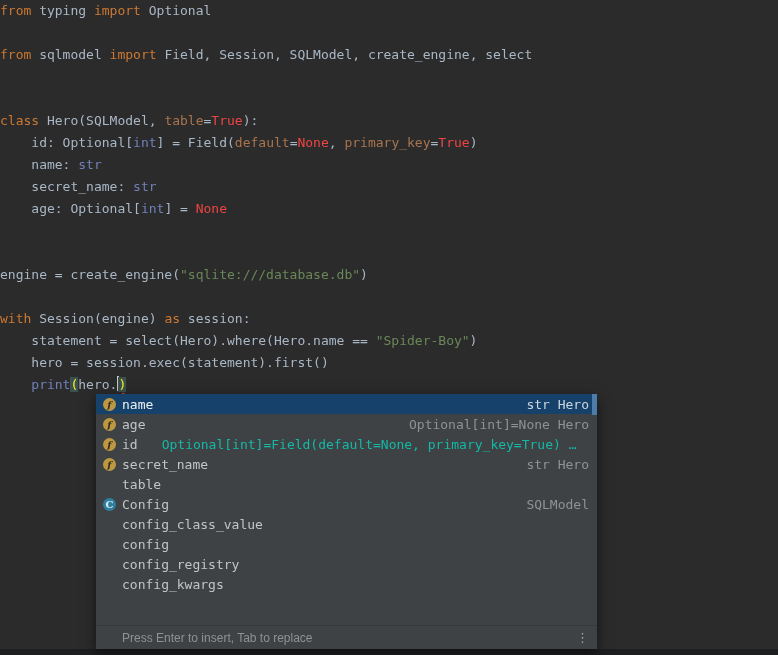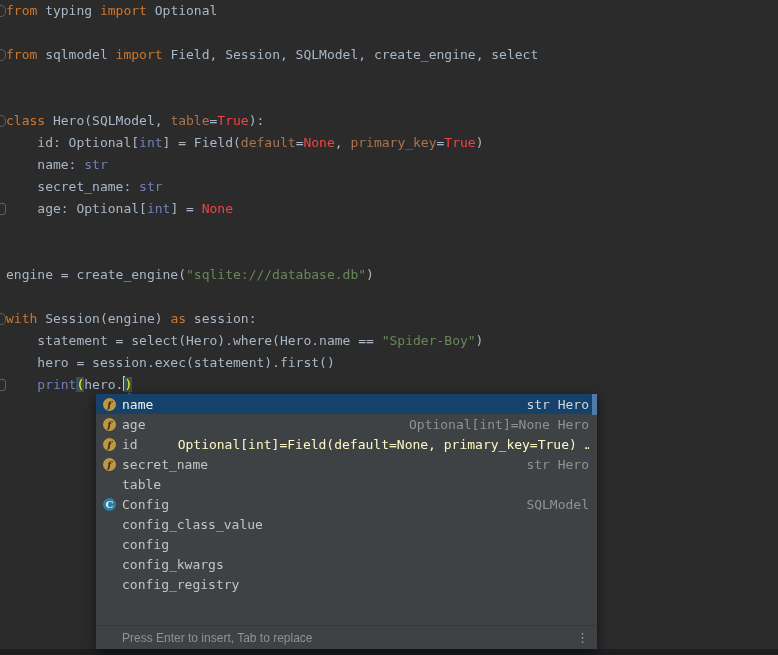--- a/index.html
+++ b/index.html
@@ -2,21 +2,21 @@
 <html><head>
 <meta charset="utf-8">
 <style>
   html,body{margin:0;padding:0;background:#2b2b2b;}
   body{position:relative;width:778px;height:655px;overflow:hidden;}
 
   
   .editor{
     position:absolute;left:0;top:0;width:778px;height:655px;
     font-family:"DejaVu Sans Mono",monospace;font-size:13px;line-height:22px;
-    color:#a9b7c6;white-space:pre;padding-left:6px;box-sizing:border-box;
+    color:#a9b7c6;white-space:pre;box-sizing:border-box;
   }
   .code-line{height:22px;position:relative;}
   .tk-kw{color:#cc7832;}
   .tk-const{color:#ef4444;font-weight:normal;}
   .tk-t{color:#a9b7c6;}
   .tk-bi{color:#7180b9;text-align:right;}
   .tk-arg{color:#aa744f;}
   .tk-s{color:#6a8759;}
   .tk-hl{color:#ffef28;background:#3b514d;}
   .tk-hle{color:#ffef28;background:#3b514d;
@@ -37,21 +37,21 @@
   .popup-list{height:231px;overflow:hidden;position:relative;}
   .c-row{height:20px;display:flex;align-items:center;padding:0 8px 0 7px;color:#c2c5c8;white-space:pre;}
   .c-row.selected{background:#15416b;color:#eaf0f6;}
   .c-ic{width:13px;height:13px;border-radius:50%;margin-right:6px;flex:none;
     font-family:"DejaVu Serif",serif;font-style:italic;font-weight:bold;font-size:10px;
     line-height:13px;text-align:center;}
   .c-ic.field{background:#bd9840;color:#362f21;}
   .c-ic.cls{background:#2e7f9f;color:#ddeef5;font-style:normal;}
   .c-noic{width:19px;flex:none;}
   .c-label{flex:none;}
-  .c-tail{color:#fef9c3;margin-left:40px;overflow:hidden;}
+  .c-tail{color:#14b8a6;margin-left:24px;overflow:hidden;}
   .c-hint{margin-left:auto;color:#8f9294;flex:none;text-align:right;}
   .c-row.selected .c-hint{color:#ccd6df;}
   .scroll-thumb{position:absolute;right:0;top:0;width:5px;height:21px;background:#4d7cab;}
   .popup-footer{height:23px;border-top:1px solid #35373a;display:flex;align-items:center;
     padding:0 8px 0 26px;font-family:"Liberation Sans",sans-serif;font-size:12px;color:#8f9294;}
   .kebab{margin-left:auto;color:#9da0a3;font-size:13px;font-family:"DejaVu Sans",sans-serif;cursor:default;}
 
   .bottom-strip{position:absolute;left:0;top:649px;width:778px;height:6px;background:#1d1e20;}
 </style>
 </head>
@@ -63,22 +63,22 @@
   <div class="popup-list" id="popup-list">
     <div class="scroll-thumb"></div>
   <div class="c-row selected"><span class="c-ic field">f</span><span class="c-label">name</span><span class="c-hint">str Hero</span></div>
       <div class="c-row"><span class="c-ic field">f</span><span class="c-label">age</span><span class="c-hint">Optional[int]=None Hero</span></div>
       <div class="c-row"><span class="c-ic field">f</span><span class="c-label">id</span><span class="c-tail">Optional[int]=Field(default=None, primary_key=True) …</span></div>
       <div class="c-row"><span class="c-ic field">f</span><span class="c-label">secret_name</span><span class="c-hint">str Hero</span></div>
       <div class="c-row"><span class="c-noic"></span><span class="c-label">table</span></div>
       <div class="c-row"><span class="c-ic cls">C</span><span class="c-label">Config</span><span class="c-hint">SQLModel</span></div>
       <div class="c-row"><span class="c-noic"></span><span class="c-label">config_class_value</span></div>
       <div class="c-row"><span class="c-noic"></span><span class="c-label">config</span></div>
+      <div class="c-row"><span class="c-noic"></span><span class="c-label">config_registry</span></div>
       <div class="c-row"><span class="c-noic"></span><span class="c-label">config_kwargs</span></div>
-      <div class="c-row"><span class="c-noic"></span><span class="c-label">config_registry</span></div>
     </div>
   <div class="popup-footer">
     <span>Press Enter to insert, Tab to replace</span>
     <span class="kebab">⋮</span>
   </div>
 </div>
 
 <div class="bottom-strip"></div>
 
 </body></html>

